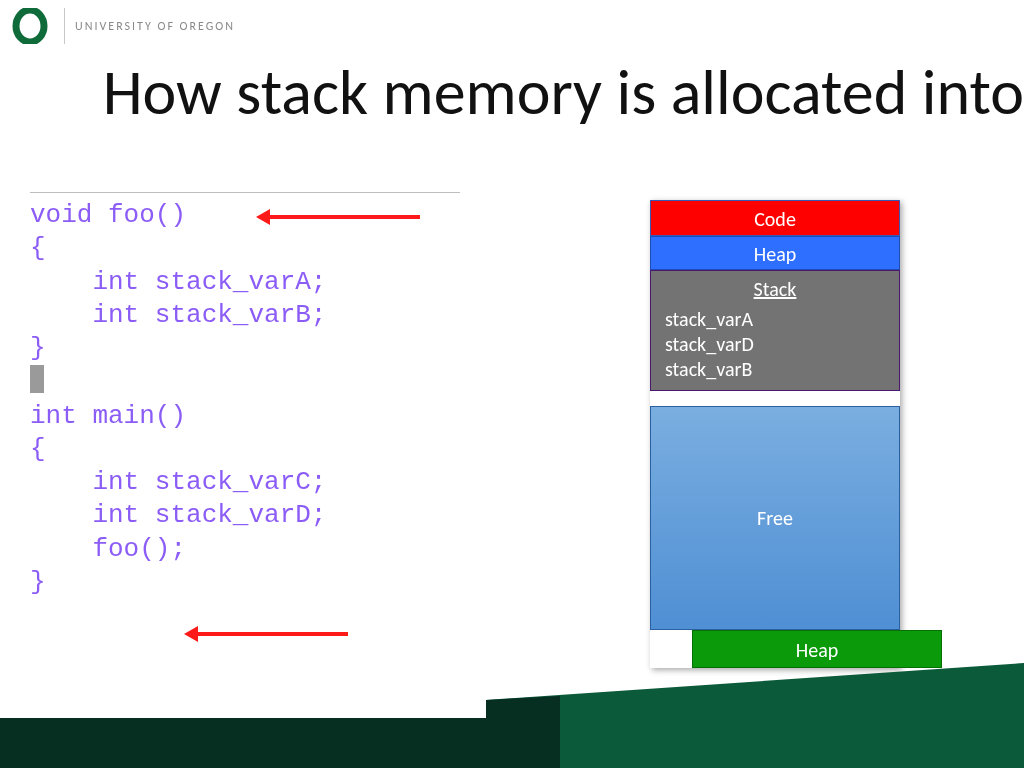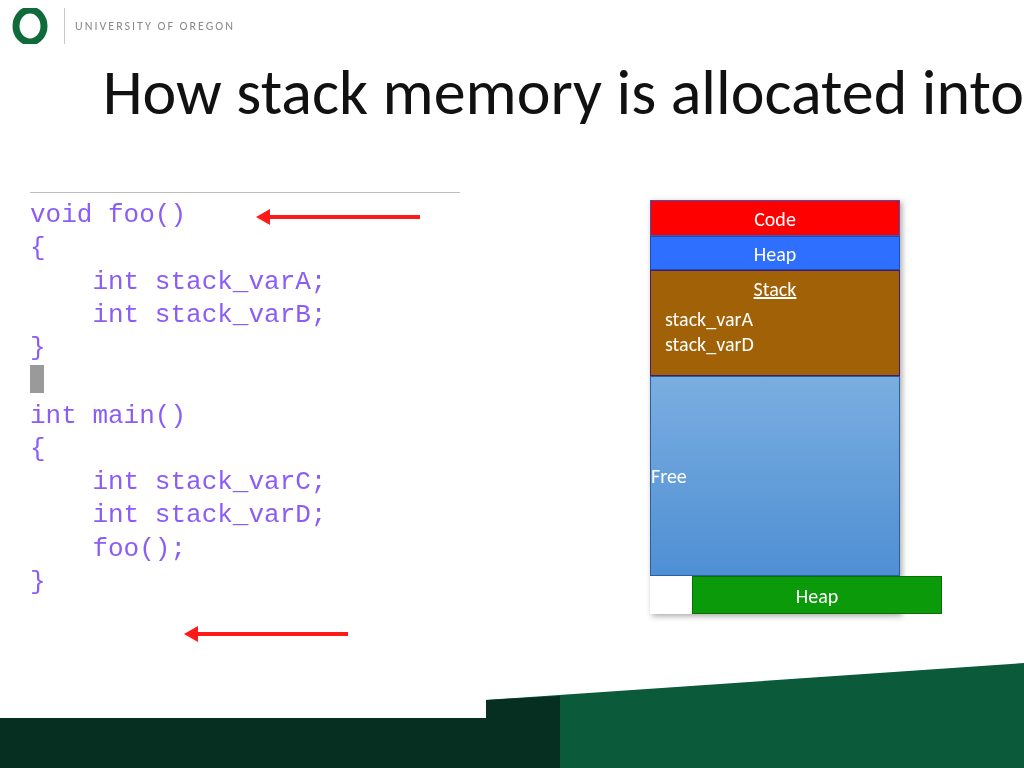--- a/index.html
+++ b/index.html
@@ -51,26 +51,26 @@
 
   
   .memdiag {
     position: absolute; top: 200px; left: 650px; width: 250px;
     box-shadow: 2px 2px 6px rgba(0,0,0,0.35);
     font-size: 20px; color: #fff; text-align: center;
   }
   .seg { width: 100%; }
   .seg-code { background: #ff0000; height: 36px; line-height: 36px; border: 1px solid #3a57b5; }
   .seg-data { background: #2f6fff; height: 34px; line-height: 34px; border: 1px solid #1e4db8; }
-  .seg-stack { background: #a16207; border: 1px solid #49176b; padding-bottom: 18px; }
+  .seg-stack { background: #737373; border: 1px solid #49176b; padding-bottom: 8px; }
   .seg-stack .stack-hdr { text-decoration: underline; padding-top: 6px; padding-bottom: 6px; }
   .seg-stack .stack-vars { text-align: left; padding: 0 14px; font-size: 20px; line-height: 1.25; }
   .seg-free {
-    height: 200px; display: flex; align-items: center; justify-content: flex-start;
-    background: linear-gradient(#7aaee0, #4f8fd4); border: 1px solid #2a5fa0;
+    height: 224px; display: flex; align-items: center; justify-content: center;
+    background: linear-gradient(#7aaee0, #4f8fd4); border: 1px solid #2a5fa0; margin-top: 15px;
   }
   .seg-heap { background: #0a9a0a; height: 38px; line-height: 38px; border: 1px solid #066f06; margin-left: 42px; }
 
   
   .footer-poly {
     position: absolute; left: 0; bottom: 0; width: 100%; height: 110px;
   }
 </style>
 </head>
 <body>
@@ -108,20 +108,21 @@
   <div id="arrow2" class="arrow"></div>
 
   <div class="memdiag">
     <div class="seg seg-code">Code</div>
     <div class="seg seg-data">Heap</div>
     <div class="seg seg-stack">
       <div class="stack-hdr">Stack</div>
       <div class="stack-vars">
         <div>stack_varA</div>
         <div>stack_varD</div>
+        <div>stack_varB</div>
       </div>
     </div>
     <div class="seg seg-free">
       <span>Free</span>
     </div>
     <div class="seg seg-heap">Heap</div>
   </div>
 
   <svg class="footer-poly" viewBox="0 0 1024 110" preserveAspectRatio="none">
     <polygon points="0,60 486,60 486,42 1024,5 1024,110 0,110" fill="#0b5a3a"></polygon>

